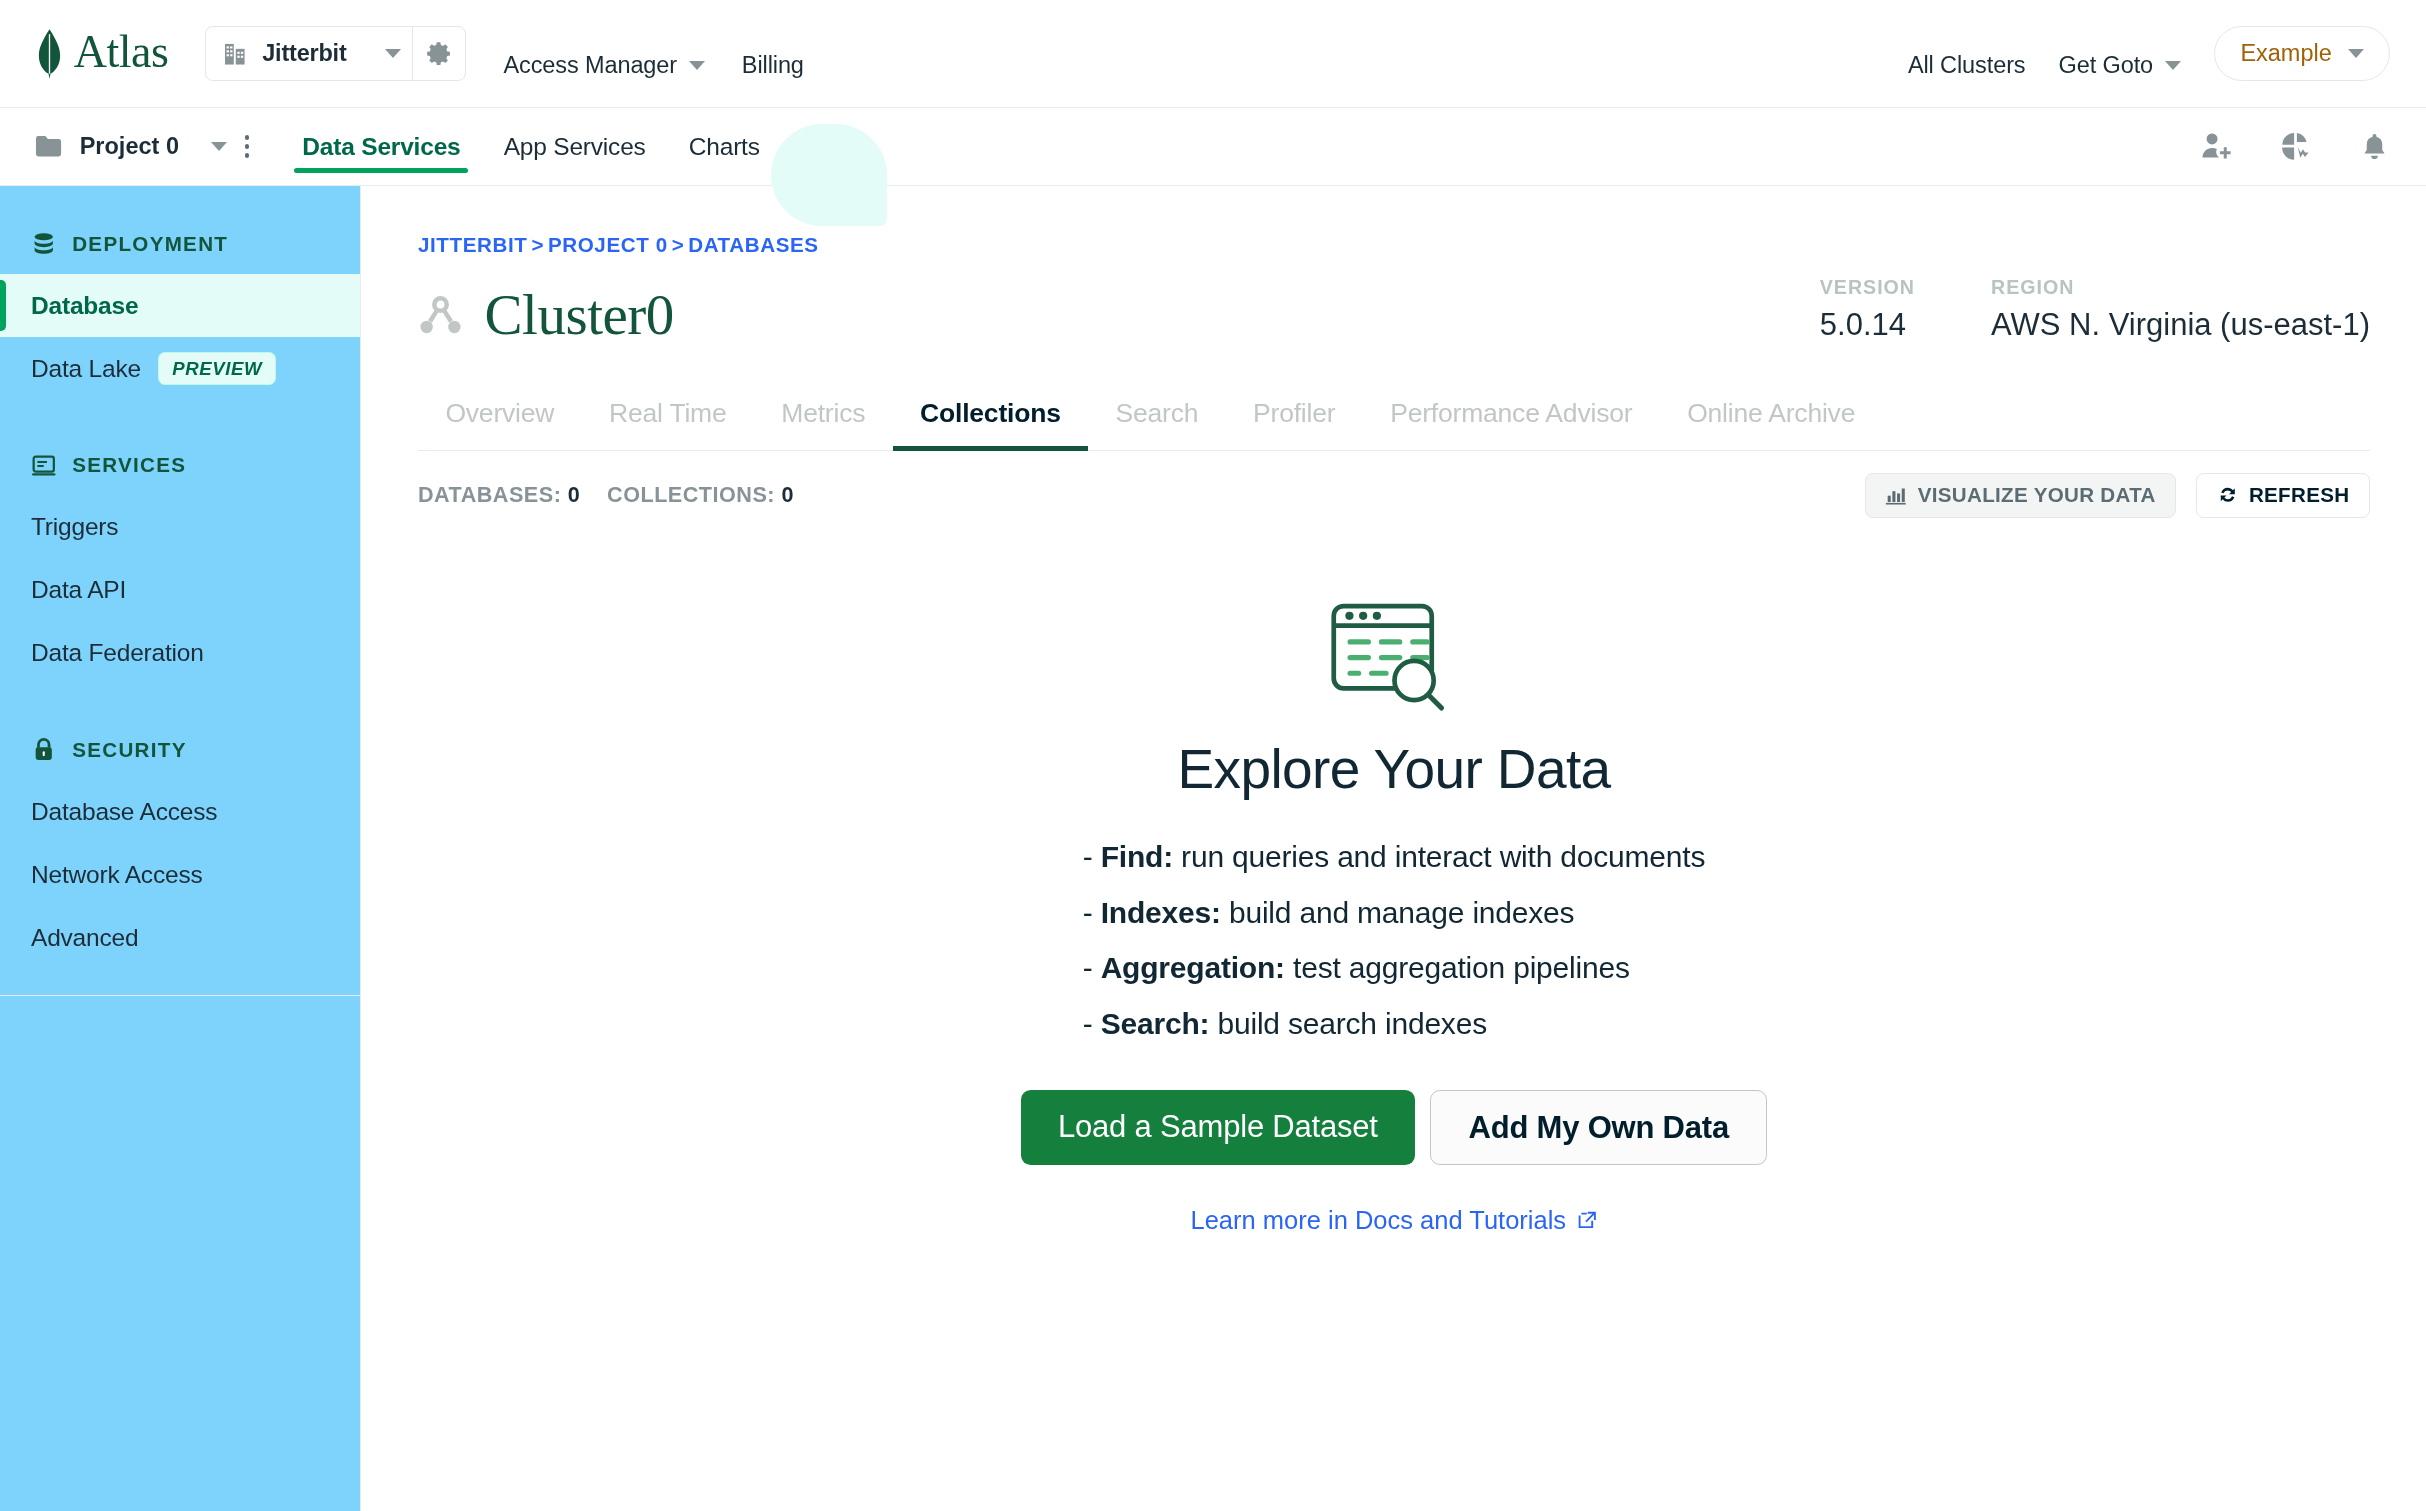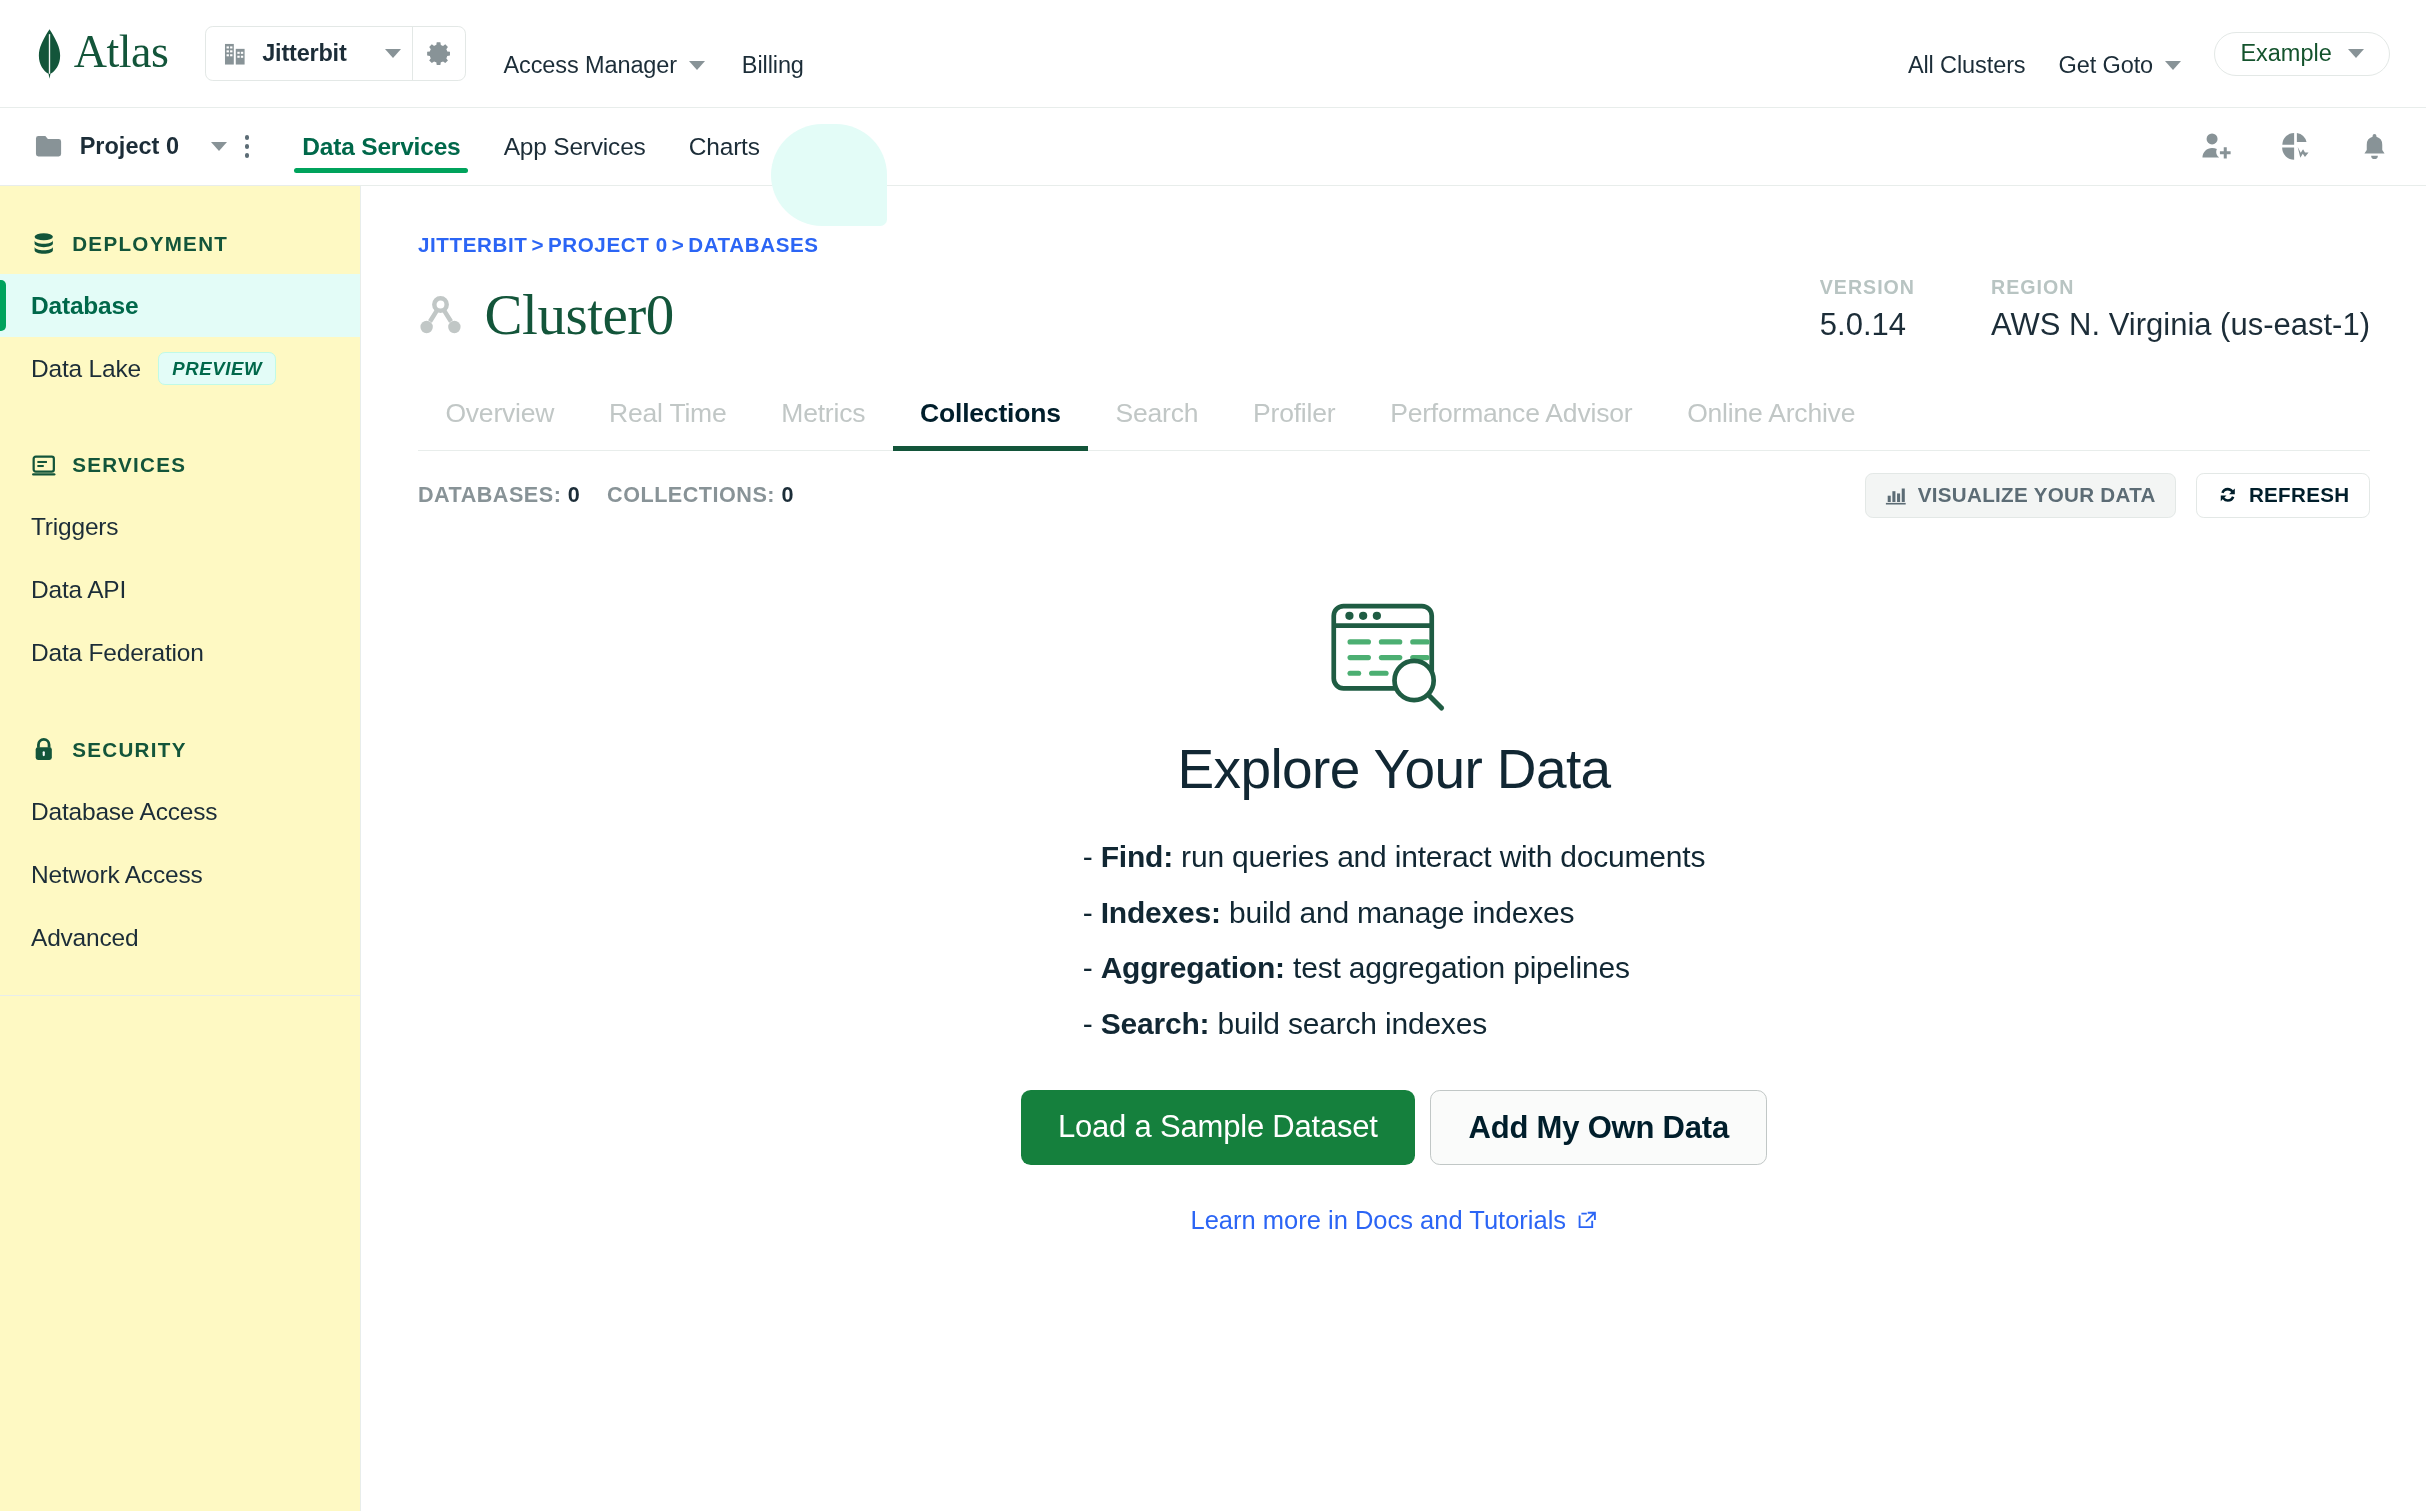--- a/index.html
+++ b/index.html
@@ -63,24 +63,24 @@
     color: #1c2d38;
     margin-left: 37px;
     display: flex; align-items: center; gap: 11.8px;
     letter-spacing: -0.1px;
     margin-top: 24px;
   }
   .topnav-right { margin-left: auto; display: flex; align-items: center; gap: 33px; }
   .pill {
     border: 1px solid #e3e8e6;
     border-radius: 29px;
-    height: 44px;
+    height: 55px;
     padding: 0 25.5px;
     display: flex; align-items: center; gap: 15.7px;
-    font-size: 23.5px; color: #14532d;
+    font-size: 23.5px; color: #a16207;
   }
 
   
   .projnav {
     height: 78px;
     border-bottom: 1px solid #e8edeb;
     display: flex; align-items: center;
     padding: 0 37px 0 35px;
     background: #fff;
     position: relative;
@@ -118,21 +118,21 @@
     z-index: 1;
   }
   .projnav-icons { margin-left: auto; display: flex; align-items: center; gap: 47px; }
 
   
   .body-wrap { display: flex; height: calc(1511px - 108px - 78px); }
 
   
   .sidebar {
     width: 361px;
-    background: #fef9c3;
+    background: #7dd3fc;
     border-right: 1px solid #e8edeb;
     flex: 0 0 361px;
     padding-top: 27.4px;
   }
   .side-group {
     display: flex; align-items: center; gap: 15.7px;
     padding: 17.6px 0 17.6px 31px;
     font-size: 20.6px; font-weight: bold;
     letter-spacing: 1.3px;
     color: #13553a;

